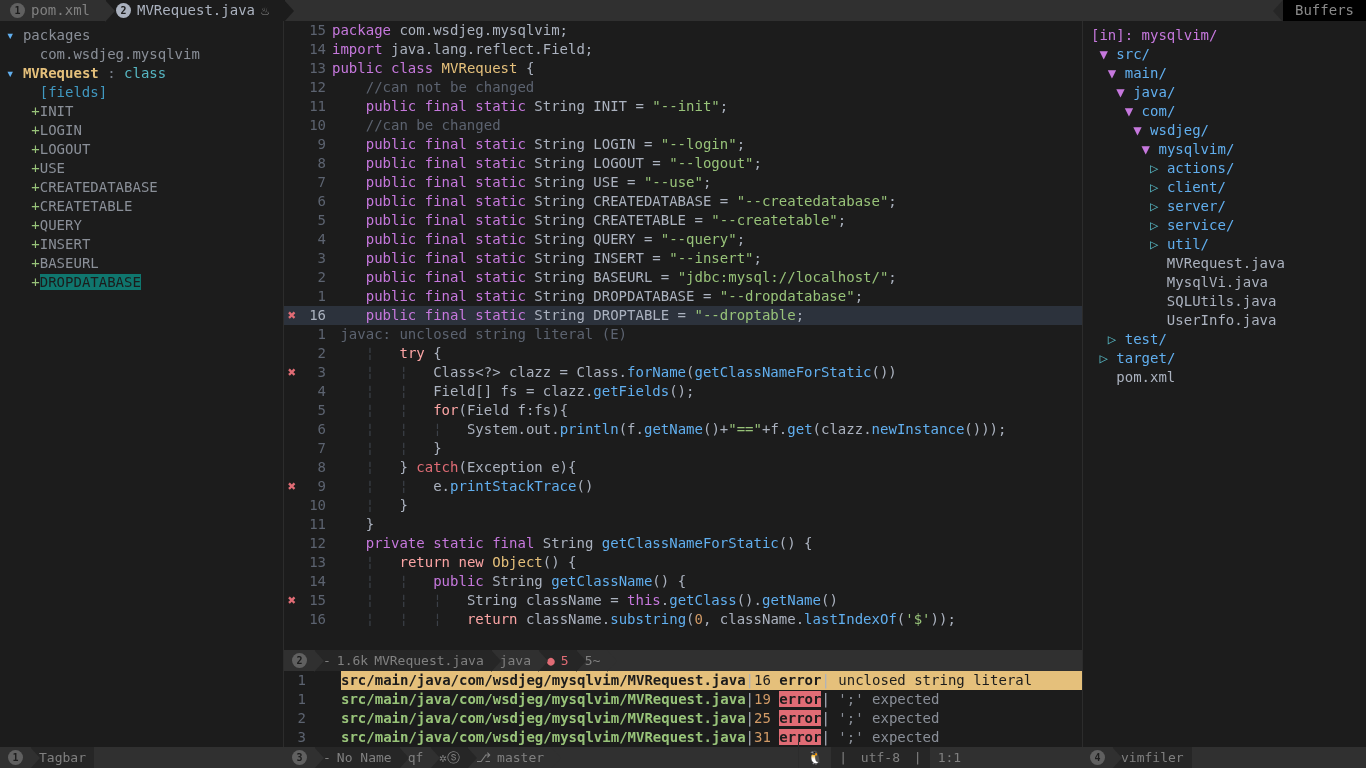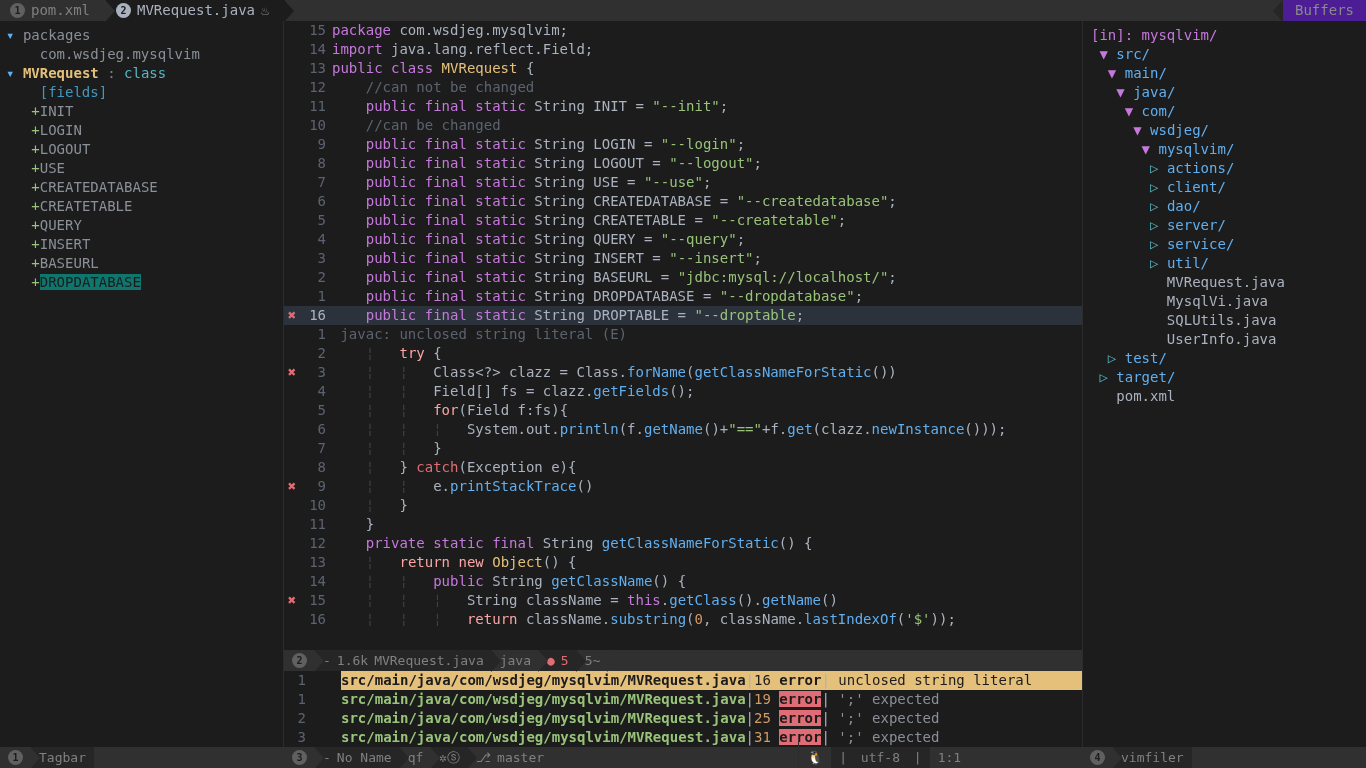--- a/index.html
+++ b/index.html
@@ -5,21 +5,21 @@
 * { margin:0; padding:0; box-sizing:border-box; }
 body { background:#1c1c1c; color:#abb2bf; font-family:'DejaVu Sans Mono','Consolas',monospace; font-size:14px; width:1366px; height:768px; overflow:hidden; line-height:19px; }
 .topbar { height:21px; background:#303030; display:flex; align-items:center; }
 .tab { padding:0 10px; height:21px; display:flex; align-items:center; gap:6px; color:#808080; }
 .tab.sep { position:relative; padding-right:16px; }
 .tab.sep::after { content:''; position:absolute; right:-9px; top:0; width:0; height:0; border-left:10px solid #303030; border-top:11px solid transparent; border-bottom:11px solid transparent; z-index:2; }
 .tab.active { background:#1c1c1c; color:#abb2bf; }
 .tab.active.sep::after { border-left-color:#1c1c1c; }
 .circ { display:inline-flex; width:15px; height:15px; border-radius:50%; background:#606060; color:#1c1c1c; align-items:center; justify-content:center; font-size:10px; font-weight:bold; }
 .tab.active .circ { background:#abb2bf; }
-.topbar-right { margin-left:auto; padding:0 12px; color:#8a8a8a; background:#4c1d95; height:21px; display:flex; align-items:center; }
+.topbar-right { margin-left:auto; padding:0 12px; color:#8a8a8a; background:#000000; height:21px; display:flex; align-items:center; }
 .topbar-right::before { content:''; width:0; height:0; border-right:10px solid #262626; border-top:11px solid transparent; border-bottom:11px solid transparent; margin-left:-22px; margin-right:12px; }
 .main { display:flex; height:726px; }
 .left { width:284px; border-right:1px solid #2c2c2c; padding:5px 0; }
 .ol-line { padding:0 6px; white-space:pre; }
 .ol-kw { color:#e5c07b; font-weight:bold; }
 .ol-op { color:#7a818c; }
 .ol-type { color:#56b6c2; }
 .ol-fold { color:#61afef; }
 .ol-pkg { color:#8a8f98; }
 .ol-sec { color:#4098c0; }
@@ -303,21 +303,20 @@
   <div class="right" id="filetree">
       <div class="ft-line"><span class="ft-root">[in]: mysqlvim/</span></div>
       <div class="ft-line"> <span class="ft-arrow-open">▼</span> <span class="ft-dir">src/</span></div>
       <div class="ft-line">  <span class="ft-arrow-open">▼</span> <span class="ft-dir">main/</span></div>
       <div class="ft-line">   <span class="ft-arrow-open">▼</span> <span class="ft-dir">java/</span></div>
       <div class="ft-line">    <span class="ft-arrow-open">▼</span> <span class="ft-dir">com/</span></div>
       <div class="ft-line">     <span class="ft-arrow-open">▼</span> <span class="ft-dir">wsdjeg/</span></div>
       <div class="ft-line">      <span class="ft-arrow-open">▼</span> <span class="ft-dir">mysqlvim/</span></div>
       <div class="ft-line">       <span class="ft-arrow-closed">▷</span> <span class="ft-dir">actions/</span></div>
       <div class="ft-line">       <span class="ft-arrow-closed">▷</span> <span class="ft-dir">client/</span></div>
-      <div class="ft-line">       <span class="ft-arrow-closed">▷</span> <span class="ft-dir">dao/</span></div>
       <div class="ft-line">       <span class="ft-arrow-closed">▷</span> <span class="ft-dir">server/</span></div>
       <div class="ft-line">       <span class="ft-arrow-closed">▷</span> <span class="ft-dir">service/</span></div>
       <div class="ft-line">       <span class="ft-arrow-closed">▷</span> <span class="ft-dir">util/</span></div>
       <div class="ft-line">         <span class="ft-file">MVRequest.java</span></div>
       <div class="ft-line">         <span class="ft-file">MysqlVi.java</span></div>
       <div class="ft-line">         <span class="ft-file">SQLUtils.java</span></div>
       <div class="ft-line">         <span class="ft-file">UserInfo.java</span></div>
       <div class="ft-line">  <span class="ft-arrow-closed">▷</span> <span class="ft-dir">test/</span></div>
       <div class="ft-line"> <span class="ft-arrow-closed">▷</span> <span class="ft-dir">target/</span></div>
       <div class="ft-line">   <span class="ft-file">pom.xml</span></div>

